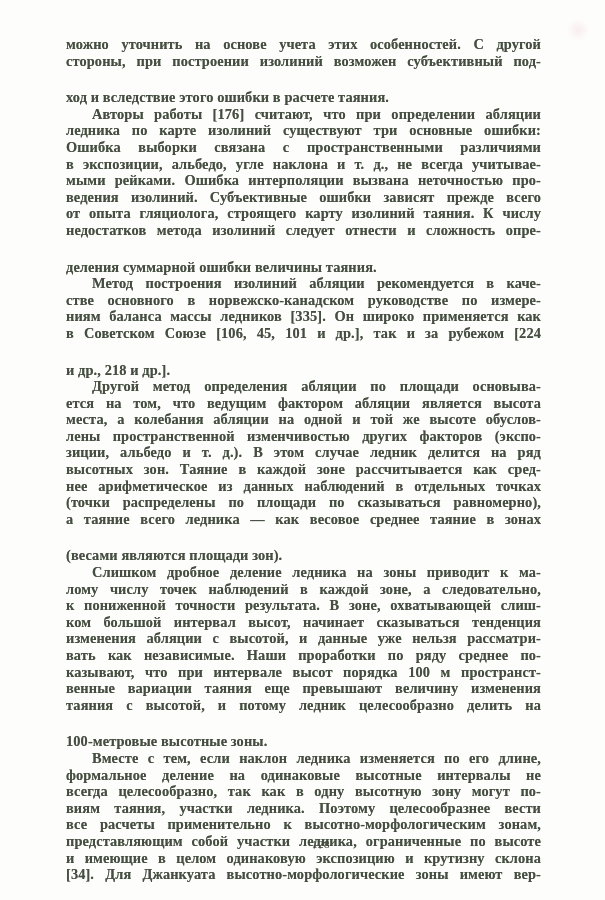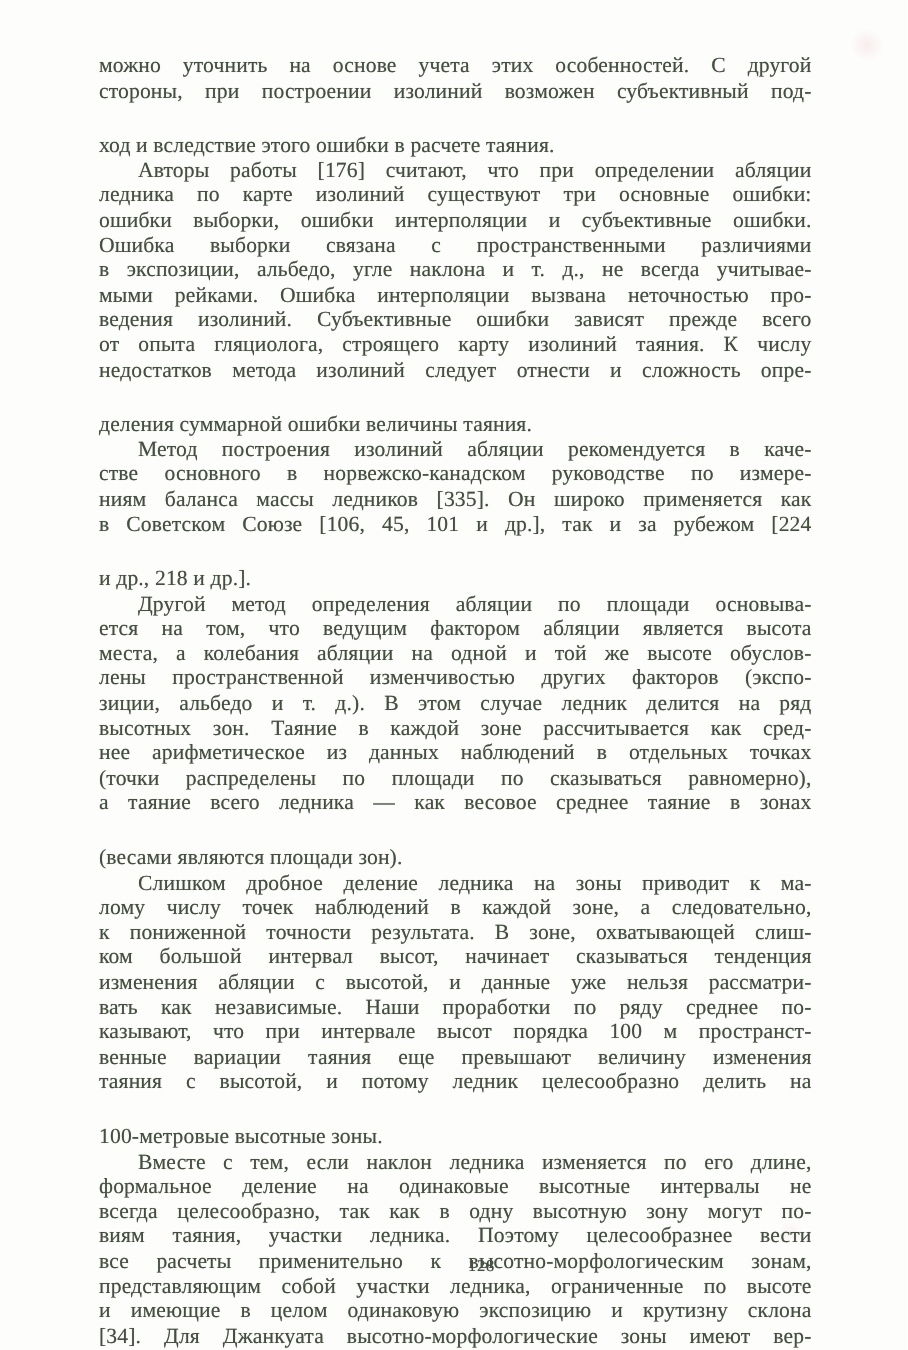--- a/index.html
+++ b/index.html
@@ -31,20 +31,21 @@
     font-size: 14.4px;
     line-height: 16.6px;
     letter-spacing: 0.1px;
     text-shadow: 0 0 0.5px rgba(62,72,58,0.55);
   }
   .line {
     text-align: justify;
     text-align-last: justify;
     white-space: normal;
     height: 16.6px;
+    font-weight: bold;
   }
   .line.last {
     text-align-last: left;
     margin-top: 20px;
   }
   .line.indent {
     padding-left: 26px;
   }
   .page-number {
     position: absolute;
@@ -61,21 +62,20 @@
 </head>
 <body>
 
 <div class="page">
   <div class="text-block">
       <div class="line">можно уточнить на основе учета этих особенностей. С другой</div>
       <div class="line">стороны, при построении изолиний возможен субъективный под-</div>
       <div class="line last">ход и вследствие этого ошибки в расчете таяния.</div>
       <div class="line indent">Авторы работы [176] считают, что при определении абляции</div>
       <div class="line">ледника по карте изолиний существуют три основные ошибки:</div>
-      <div class="line">ошибки выборки, ошибки интерполяции и субъективные ошибки.</div>
       <div class="line">Ошибка выборки связана с пространственными различиями</div>
       <div class="line">в экспозиции, альбедо, угле наклона и т. д., не всегда учитывае-</div>
       <div class="line">мыми рейками. Ошибка интерполяции вызвана неточностью про-</div>
       <div class="line">ведения изолиний. Субъективные ошибки зависят прежде всего</div>
       <div class="line">от опыта гляциолога, строящего карту изолиний таяния. К числу</div>
       <div class="line">недостатков метода изолиний следует отнести и сложность опре-</div>
       <div class="line last">деления суммарной ошибки величины таяния.</div>
       <div class="line indent">Метод построения изолиний абляции рекомендуется в каче-</div>
       <div class="line">стве основного в норвежско-канадском руководстве по измере-</div>
       <div class="line">ниям баланса массы ледников [335]. Он широко применяется как</div>

